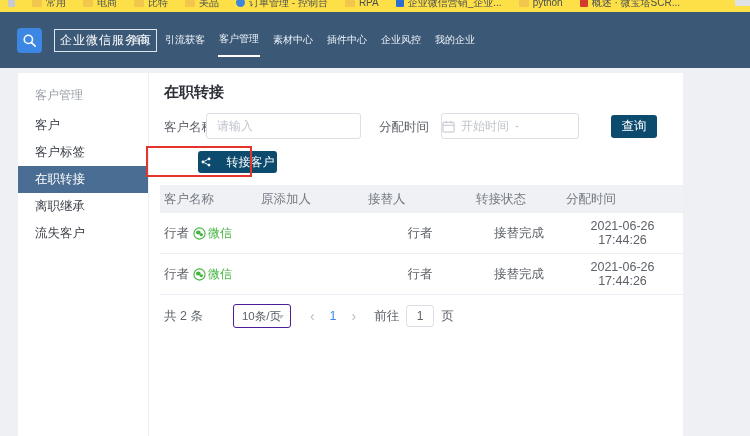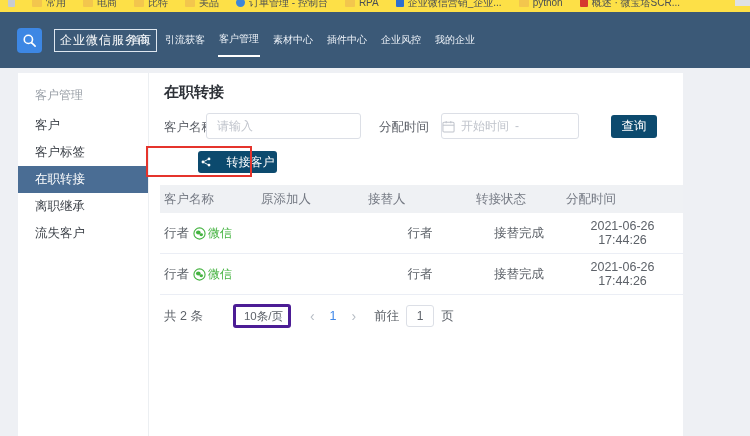--- a/index.html
+++ b/index.html
@@ -71,21 +71,21 @@
   .wx-tag { display:flex; align-items:center; gap:2px; color:#44b340; font-size:12px; }
   .redacted { width:36px; height:15px; border-radius:2px; filter:blur(1.2px); opacity:.85;
     background:#cbcbcb;
     background-image:repeating-linear-gradient(90deg,#dedede 0 5px,#bdbdbd 5px 10px),
       repeating-linear-gradient(0deg,rgba(255,255,255,.4) 0 4px,rgba(0,0,0,.06) 4px 8px); }
 
   
   .pagination { position:absolute; left:15px; top:231px; height:24px; display:flex; align-items:center;
     font-size:12.5px; color:#5d6269; }
   .pg-total { margin-right:30px; }
-  .pg-select { width:58px; height:24px; border:3px solid #4c1d95; border-radius:3px; display:flex;
+  .pg-select { width:58px; height:24px; border:1px solid #4c1d95; border-radius:3px; display:flex;
     align-items:center; padding-left:8px; font-size:11.5px; color:#5d6269; margin-right:19px; cursor:pointer; position:relative; }
   .pg-caret { position:absolute; right:6px; top:10px; width:0; height:0;
     border-left:3.5px solid transparent; border-right:3.5px solid transparent; border-top:4px solid #c0c4cc; }
   .pg-arrow { color:#b6bcc4; font-size:14px; cursor:pointer; }
   .pg-prev { margin-right:15px; }
   .pg-page { color:#3f87e8; margin-right:15px; cursor:pointer; }
   .pg-next { margin-right:18px; }
   .pg-goto-label { margin-right:7px; }
   .pg-goto-input { width:28px; height:22px; border:1px solid #dcdfe6; border-radius:3px;
     text-align:center; font-size:12px; color:#5d6269; font-family:inherit; }

